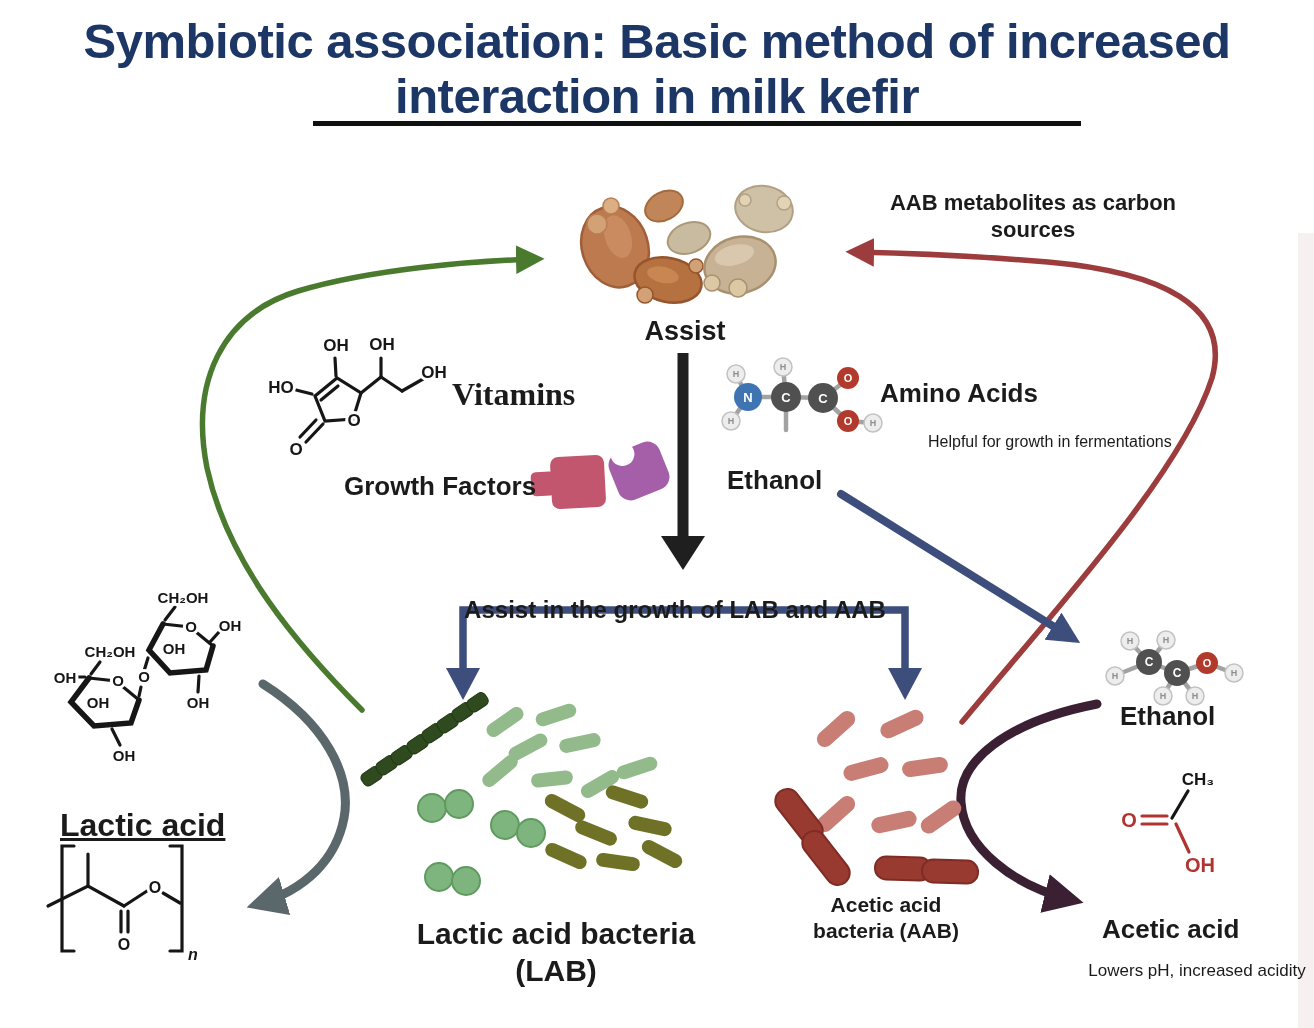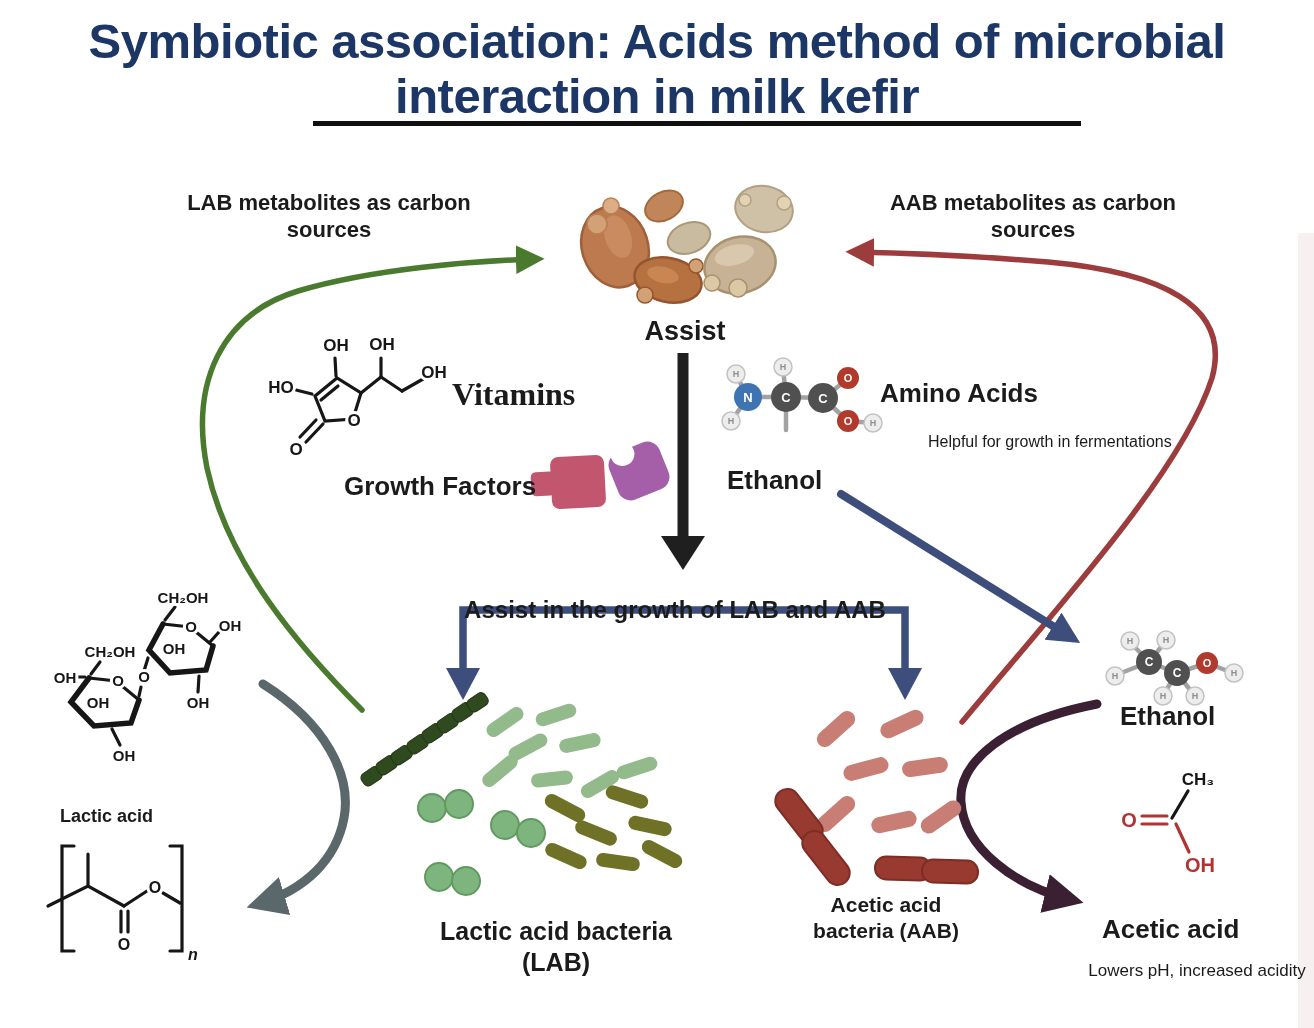--- a/index.html
+++ b/index.html
@@ -34,21 +34,21 @@
   .atxtH{font-weight:bold;text-anchor:middle;fill:#8f8f8f;}
 </style>
 </head>
 <body>
 
 <div class="stage">
 
   <div class="edge-strip"></div>
 
   <div class="title">
-    <div>Symbiotic association: Acids method of microbial</div>
+    <div>Symbiotic association: Basic method of increased</div>
     <div>interaction in milk kefir</div>
   </div>
   <div class="underline"></div>
 
   <svg class="layer" width="1314" height="1028" viewBox="0 0 1314 1028">
     <defs>
       <marker id="mGreen" viewBox="0 0 10 10" refX="7" refY="5" markerWidth="5.2" markerHeight="5.2" orient="auto">
         <path d="M0,0 L10,5 L0,10 z" fill="#4a7a2e"></path>
         </marker>
       <marker id="mRed" viewBox="0 0 10 10" refX="7" refY="5" markerWidth="5.2" markerHeight="5.2" orient="auto">
@@ -291,28 +291,27 @@
       <line class="bond" x1="1188" y1="791" x2="1172" y2="818"></line>
       <line class="rbond" x1="1142" y1="816" x2="1167" y2="816"></line>
       <line class="rbond" x1="1142" y1="824" x2="1167" y2="824"></line>
       <line class="rbond" x1="1176" y1="824" x2="1189" y2="852"></line>
       <text class="chemtxt" font-size="17" x="1198" y="785">CH₃</text>
       <text class="chemtxt redtxt" font-size="20" x="1129" y="827">O</text>
       <text class="chemtxt redtxt" font-size="20" x="1200" y="872">OH</text>
     </g>
   </svg>
 
-  <div class="lbl" style="left:168px;top:190px;width:322px;font-size:22px;">LAB metabolites as carbon sources</div>
   <div class="lbl" style="left:872px;top:190px;width:322px;font-size:22px;">AAB metabolites as carbon sources</div>
   <div class="lbl" style="left:600px;top:315px;width:170px;font-size:27px;">Assist</div>
   <div class="lbl left" style="left:452px;top:375px;font-size:32px;font-family:Liberation Serif, serif;">Vitamins</div>
   <div class="lbl left" style="left:880px;top:378px;font-size:26px;">Amino Acids</div>
   <div class="lbl left note" style="left:928px;top:432px;font-size:16px;">Helpful for growth in fermentations</div>
   <div class="lbl left" style="left:344px;top:471px;font-size:26px;">Growth Factors</div>
   <div class="lbl left" style="left:727px;top:465px;font-size:26px;">Ethanol</div>
   <div class="lbl" style="left:440px;top:568px;width:470px;font-size:24px;margin-top:27px;">Assist in the growth of LAB and AAB</div>
-  <div class="lbl left" style="left:60px;top:806px;font-size:18px;">Lactic acid</div>
-  <div class="lbl" style="left:406px;top:916px;width:300px;font-size:25px;">Lactic acid bacteria (LAB)</div>
+  <div class="lbl left" style="left:60px;top:806px;font-size:32px;text-decoration:underline;">Lactic acid</div>
+  <div class="lbl" style="left:406px;top:916px;width:300px;font-size:30px;">Lactic acid bacteria (LAB)</div>
   <div class="lbl" style="left:790px;top:892px;width:192px;font-size:21px;">Acetic acid bacteria (AAB)</div>
   <div class="lbl left" style="left:1120px;top:701px;font-size:26px;">Ethanol</div>
   <div class="lbl left" style="left:1102px;top:914px;font-size:26px;">Acetic acid</div>
   <div class="lbl note" style="left:1085px;top:961px;width:224px;font-size:17px;font-weight:normal;">Lowers pH, increased acidity</div>
 </div>
 
 </body></html>

